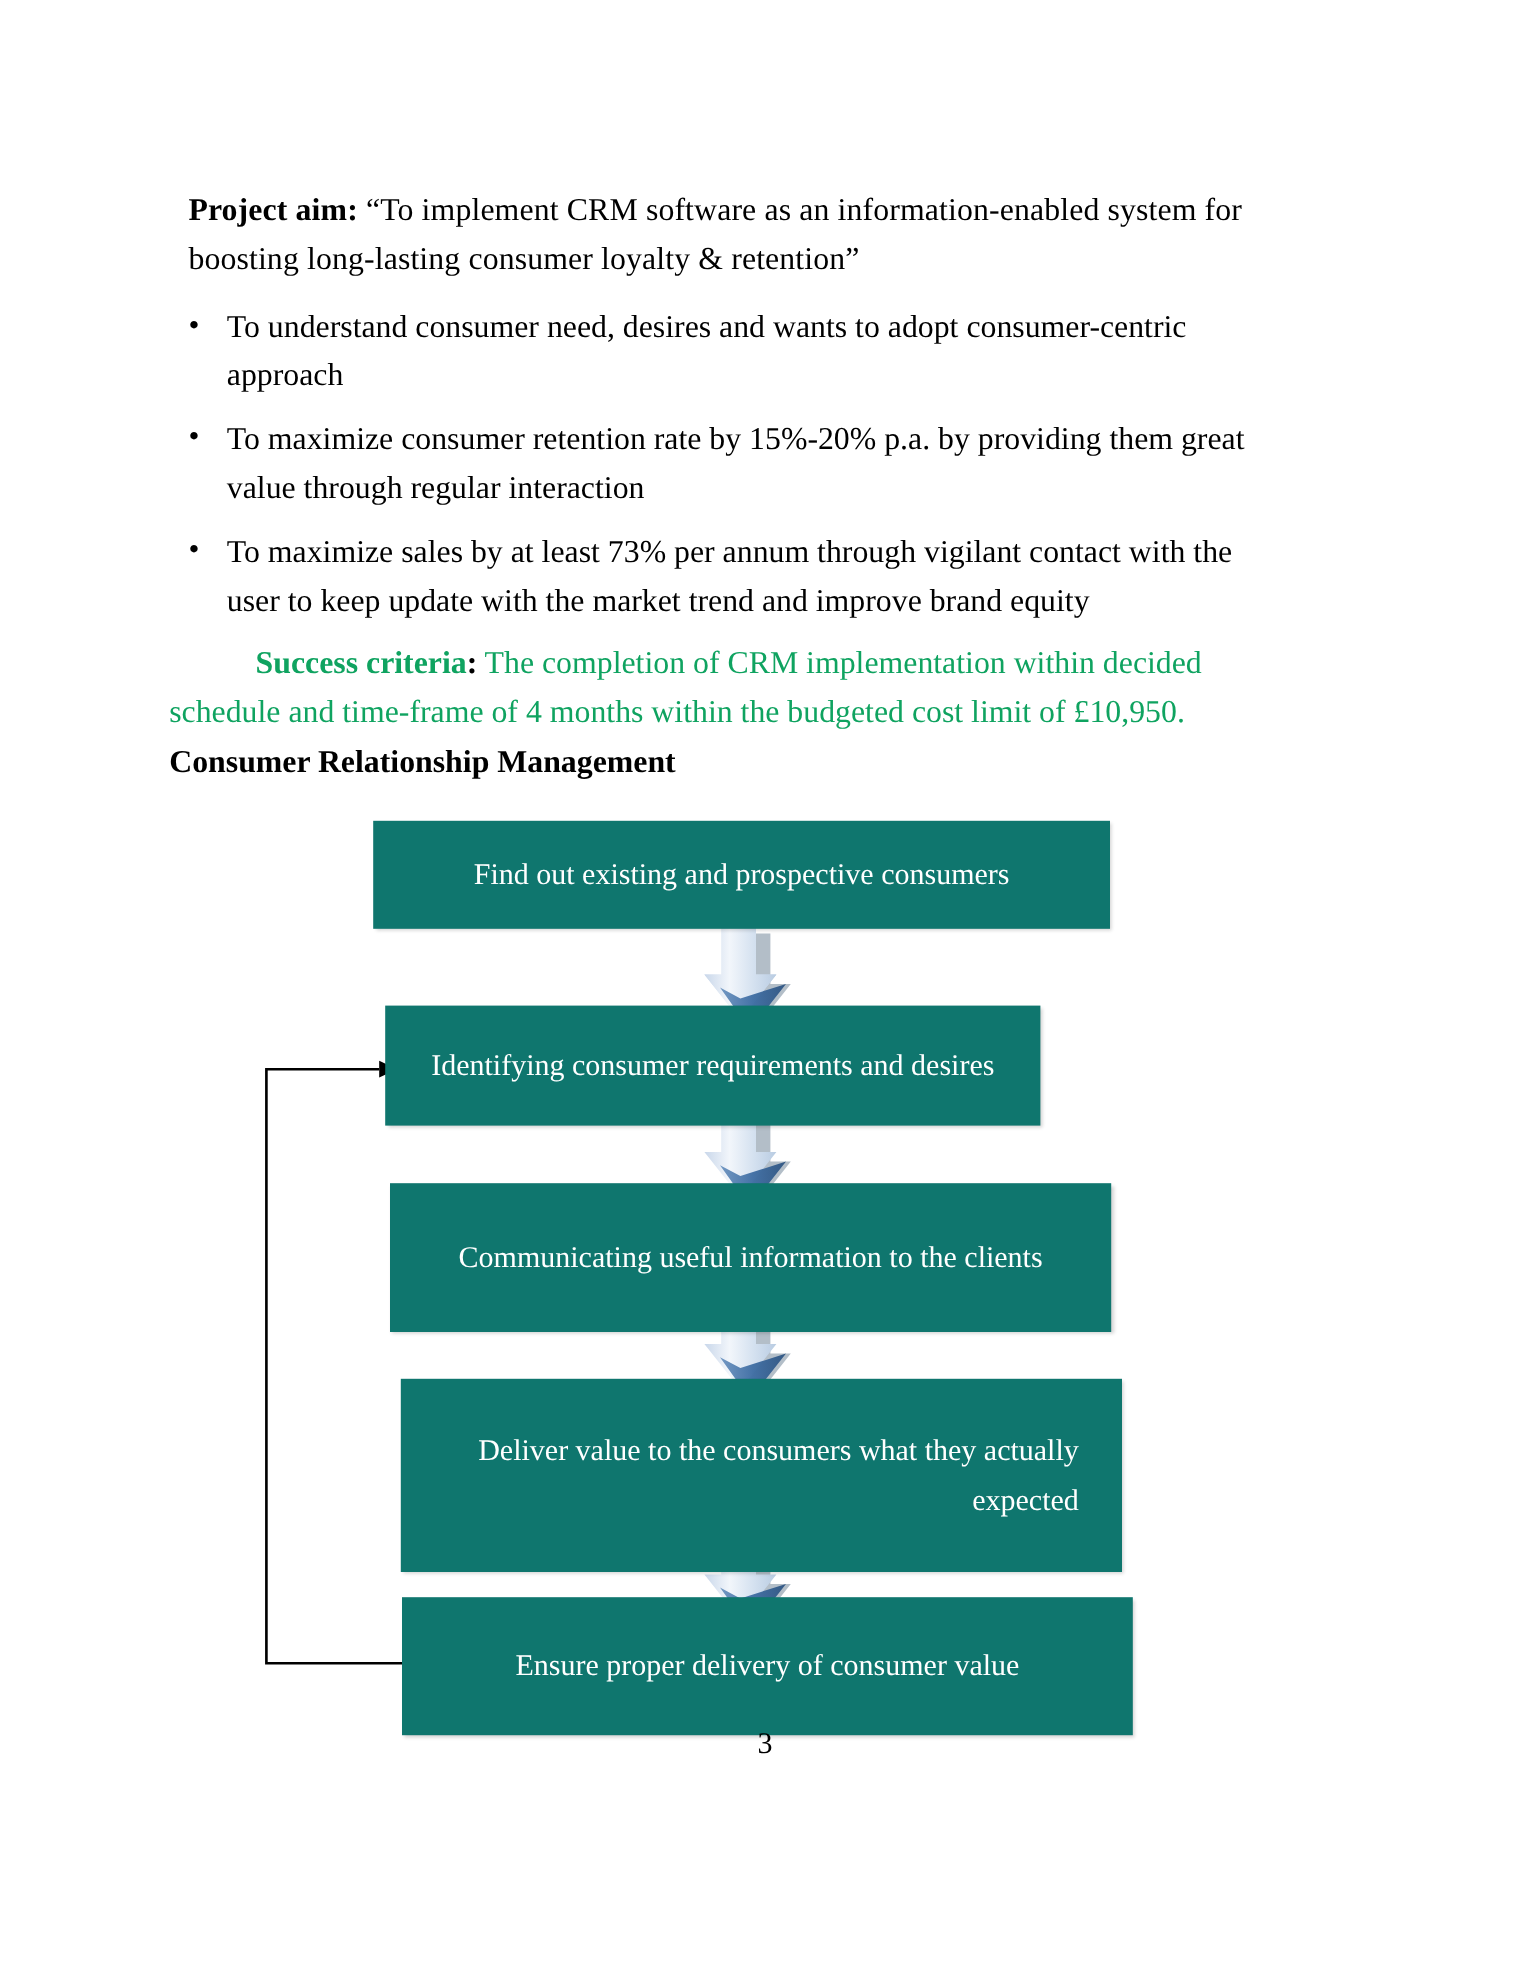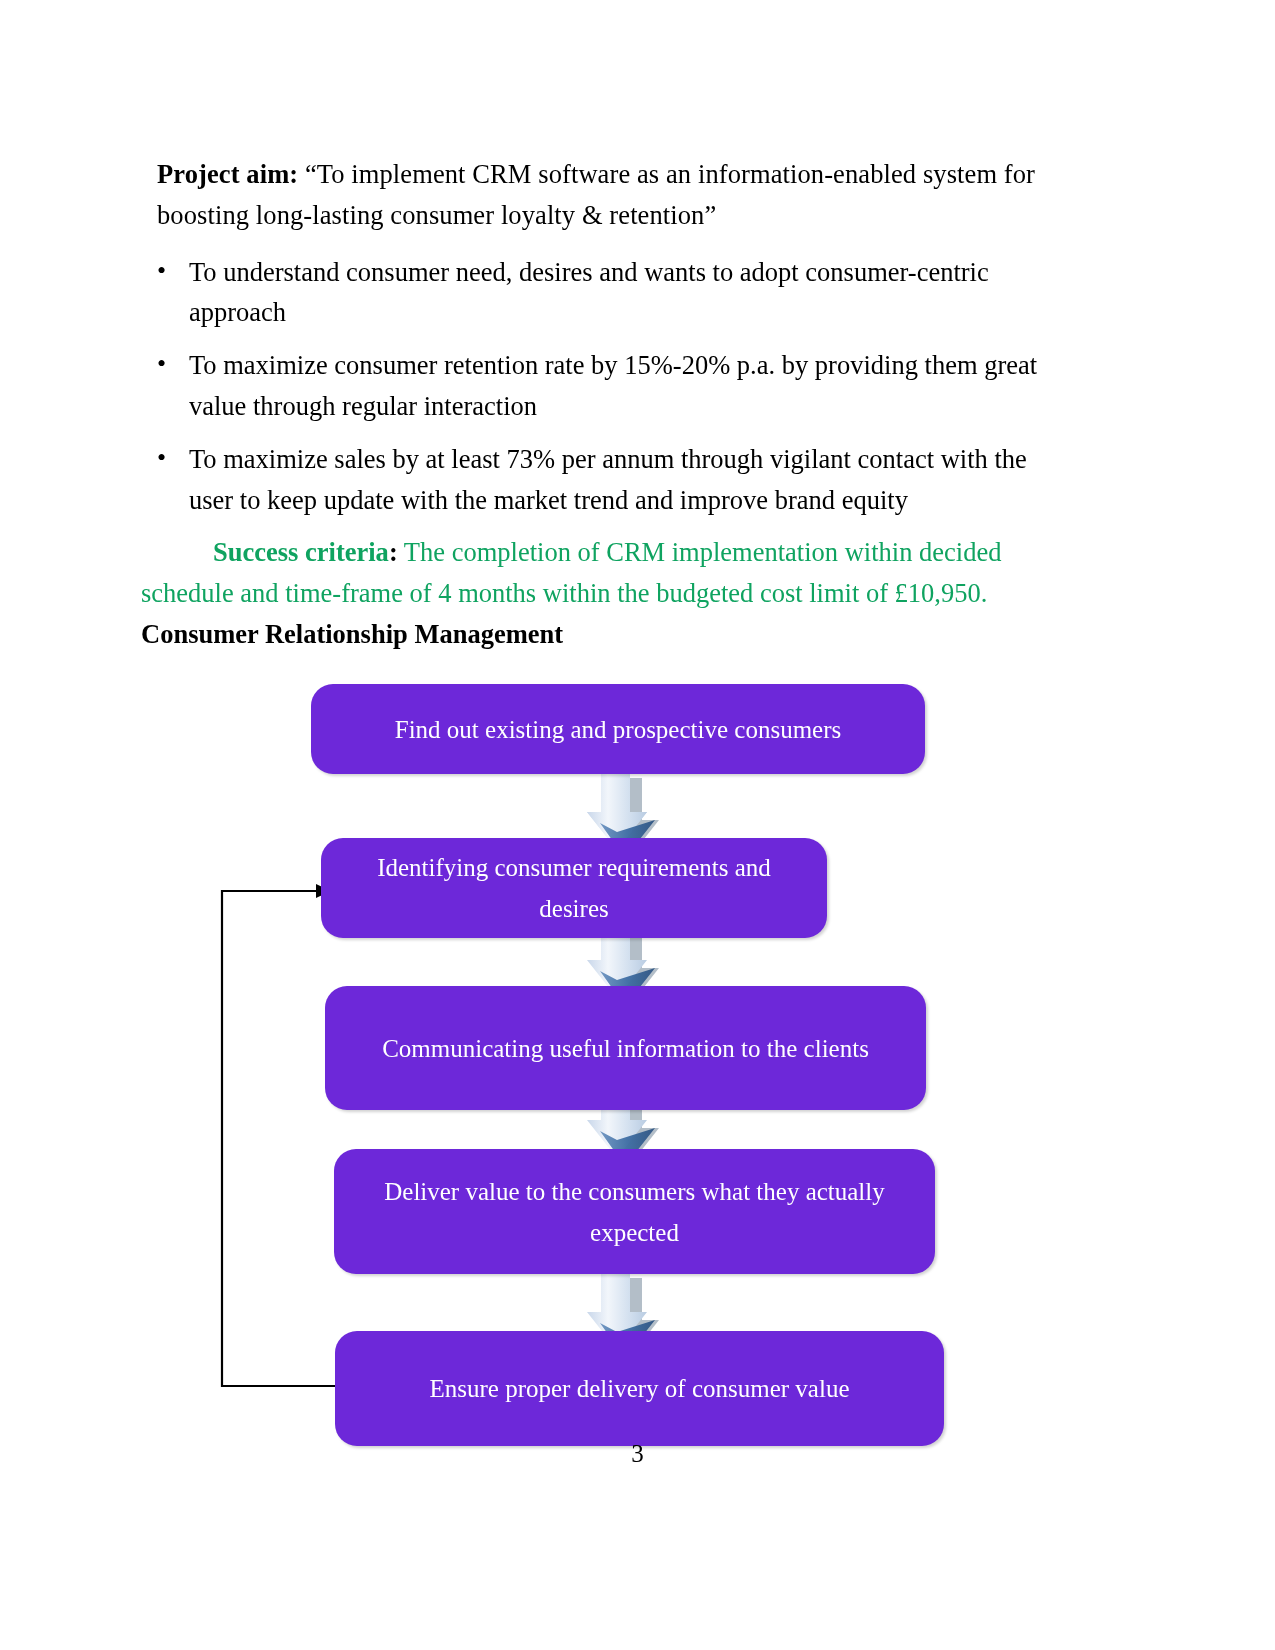--- a/index.html
+++ b/index.html
@@ -91,32 +91,31 @@
   .flow {
     position: absolute;
     left: 0;
     top: 660px;
     width: 1275px;
     height: 800px;
   }
 
   .fbox {
     position: absolute;
-    background: #6d28d9;
+    background: #0f766e;
     color: #ffffff;
     font-size: 25px;
     line-height: 41px;
     text-align: center;
     display: flex;
     align-items: center;
     justify-content: center;
     box-sizing: border-box;
     padding: 0 36px;
     box-shadow: 2px 2px 3px rgba(0,0,0,0.18);
-    border-radius: 22px;
   }
 
   .fbox .label { display: block; width: 100%; }
 
   .page-number {
     position: absolute;
     left: 0;
     top: 1440px;
     width: 1275px;
     text-align: center;
@@ -191,29 +190,29 @@
       <g>
         <path d="M345 726 L222 726 L222 231 L316 231" fill="none" stroke="#000000" stroke-width="2.2"></path>
         <path d="M316 224 L331 231 L316 238 Z" fill="#000000"></path>
       </g>
     </svg>
 
     <div class="fbox" style="left:311px; top:24px; width:614px; height:90px;">
       <span class="label">Find out existing and prospective consumers</span>
     </div>
 
-    <div class="fbox" style="left:321px; top:178px; width:506px; height:100px;">
+    <div class="fbox" style="left:321px; top:178px; width:546px; height:100px;">
       <span class="label">Identifying consumer requirements and desires</span>
     </div>
 
     <div class="fbox" style="left:325px; top:326px; width:601px; height:124px;">
       <span class="label">Communicating useful information to the clients</span>
     </div>
 
-    <div class="fbox" style="left:334px; top:489px; width:601px; height:125px;">
+    <div class="fbox" style="left:334px; top:489px; width:601px; height:161px;text-align:right;">
       <span class="label">Deliver value to the consumers what they actually expected</span>
     </div>
 
     <div class="fbox" style="left:335px; top:671px; width:609px; height:115px;">
       <span class="label">Ensure proper delivery of consumer value</span>
     </div>
 
   </div>
 
   <div class="page-number">3</div>

